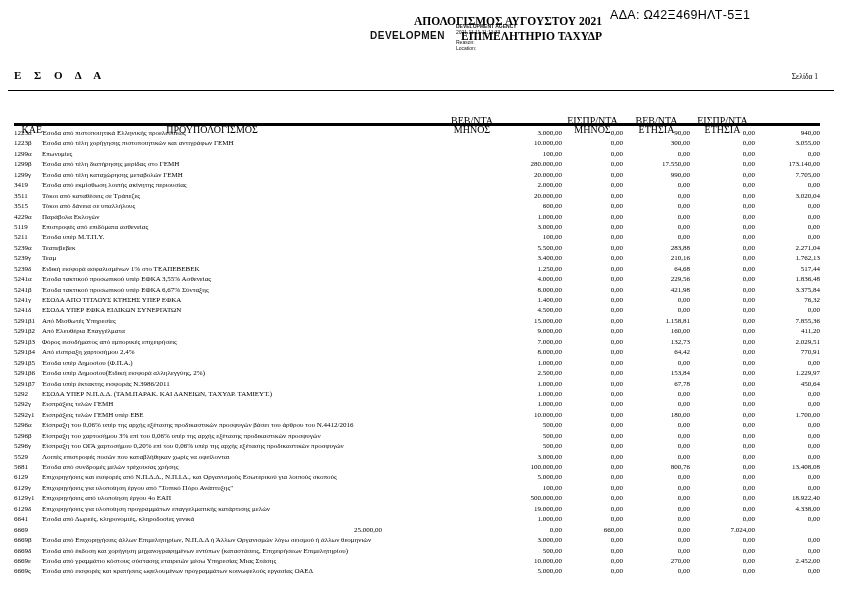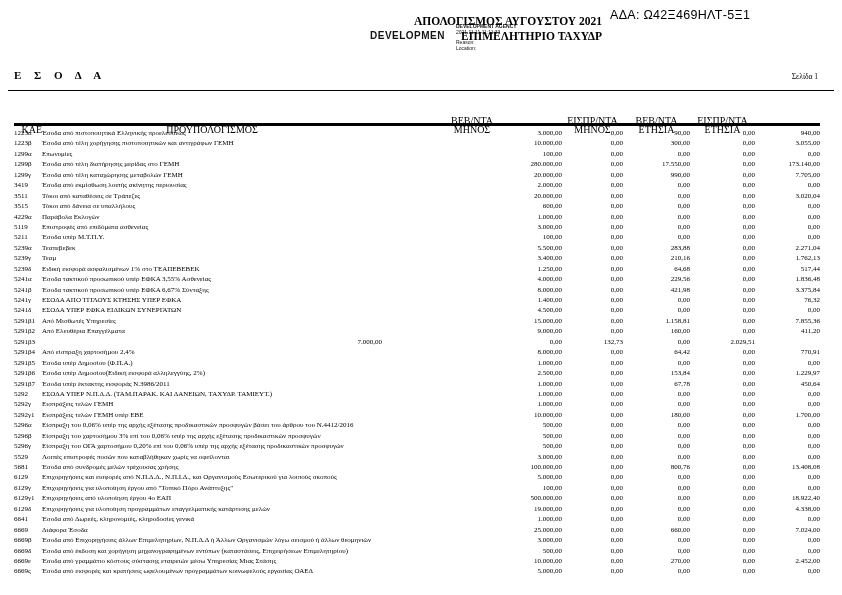--- a/index.html
+++ b/index.html
@@ -295,20 +295,21 @@
     <span class="c-name">Από Ελευθέρια Επαγγέλματα</span>
     <span class="c-num">9.000,00</span>
     <span class="c-num">0,00</span>
     <span class="c-num">160,00</span>
     <span class="c-num">0,00</span>
     <span class="c-num">411,20</span>
   </div>
 
   <div class="grid row">
     <span class="c-kae">5291β3</span>
+    <span class="c-name">Φόρος εισοδήματος από εμπορικές επιχειρήσεις</span>
     <span class="c-num">7.000,00</span>
     <span class="c-num">0,00</span>
     <span class="c-num">132,73</span>
     <span class="c-num">0,00</span>
     <span class="c-num">2.029,51</span>
   </div>
 
   <div class="grid row">
     <span class="c-kae">5291β4</span>
     <span class="c-name">Από είσπραξη χαρτοσήμου 2,4%</span>
@@ -474,21 +475,20 @@
     <span class="c-name">Έσοδα από Δωρεές, κληρονομιές, κληροδοσίες γενικά</span>
     <span class="c-num">1.000,00</span>
     <span class="c-num">0,00</span>
     <span class="c-num">0,00</span>
     <span class="c-num">0,00</span>
     <span class="c-num">0,00</span>
   </div>
 
   <div class="grid row">
     <span class="c-kae">6669</span>
-    <span class="c-name">Διάφορα Έσοδα</span>
     <span class="c-num">25.000,00</span>
     <span class="c-num">0,00</span>
     <span class="c-num">660,00</span>
     <span class="c-num">0,00</span>
     <span class="c-num">7.024,00</span>
   </div>
 
   <div class="grid row">
     <span class="c-kae">6669β</span>
     <span class="c-name">Έσοδα από Επιχορηγήσεις άλλων Επιμελητηρίων, Ν.Π.Δ.Δ ή Άλλων Οργανισμών λόγω σεισμού ή άλλων θεομηνιών</span>

